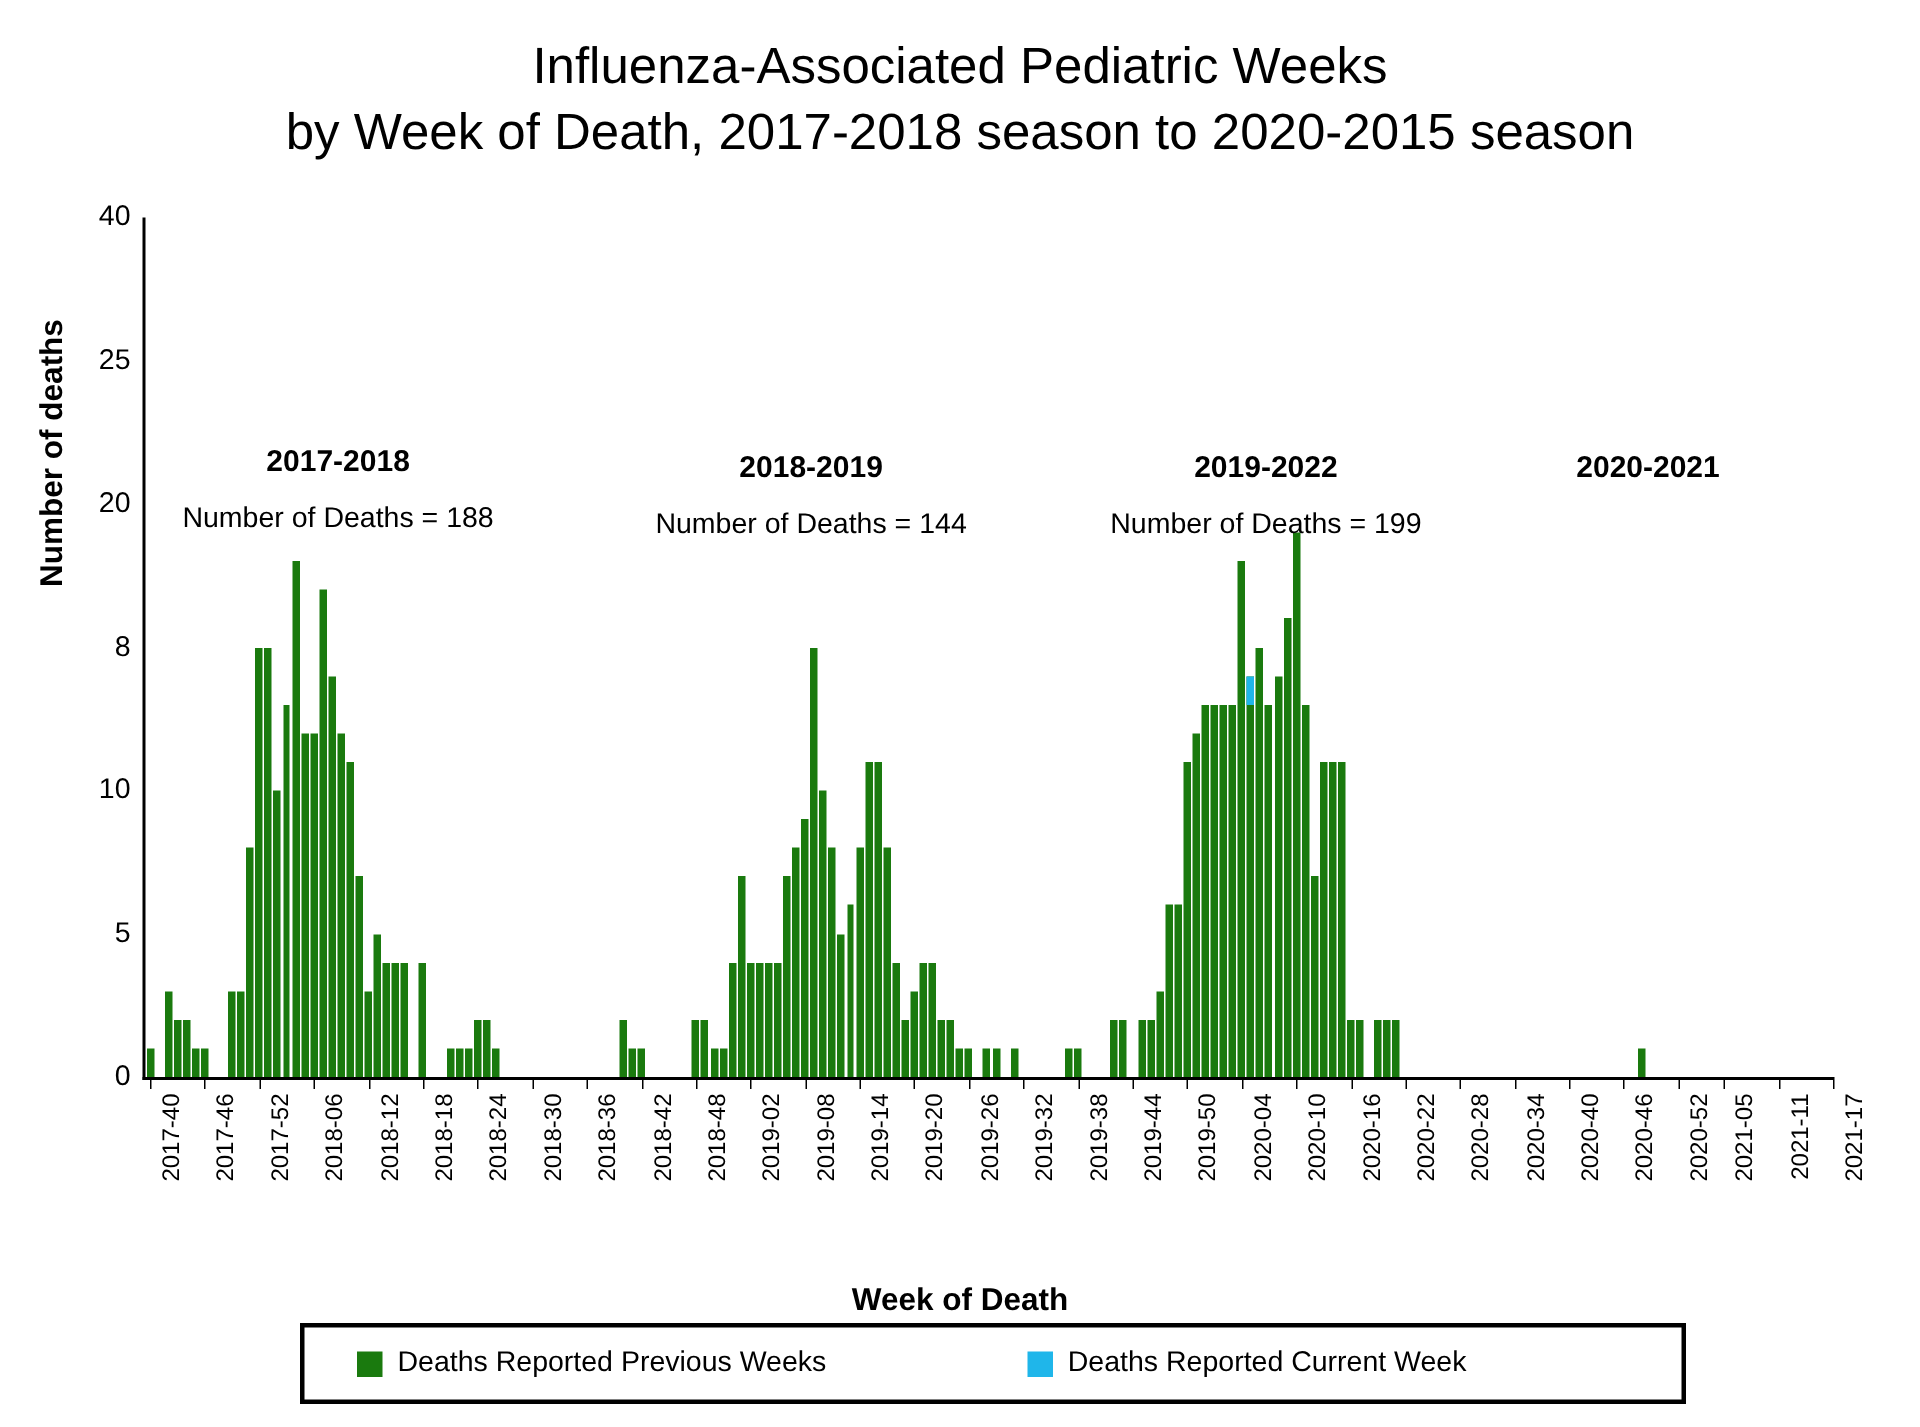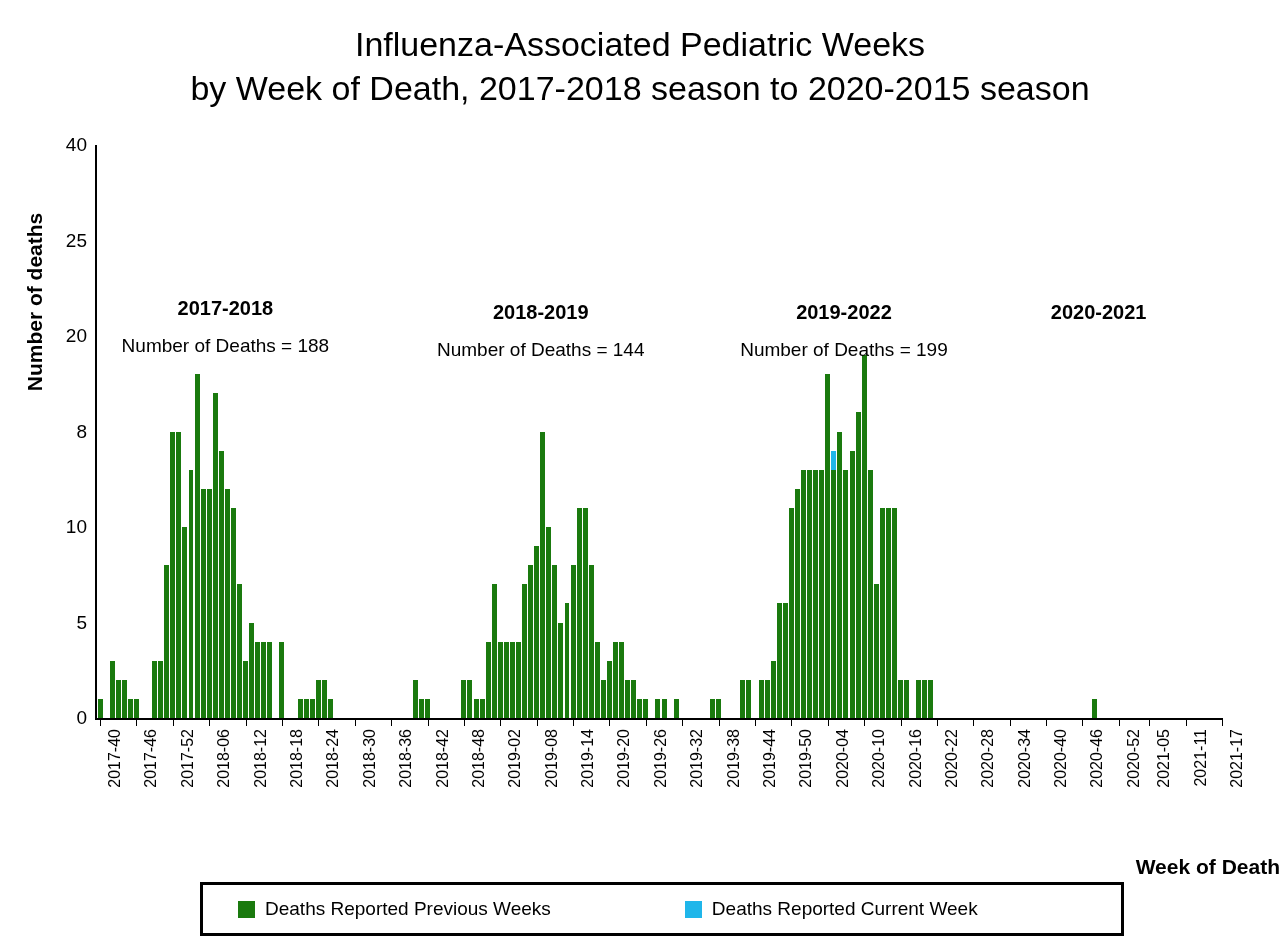--- a/index.html
+++ b/index.html
@@ -138,21 +138,21 @@
     white-space: nowrap;
     transform-origin: left top;
     transform: rotate(-90deg) translate(-100%, 0);
     text-align: right;
   }
   .x-axis-title {
     position: absolute;
     left: 0;
     top: 855px;
     width: 1280px;
-    text-align: right;
+    text-align: center;
     font-size: 21px;
     font-weight: bold;
   }
   
   .legend {
     position: absolute;
     left: 200px;
     top: 882px;
     width: 924px;
     height: 54px;

